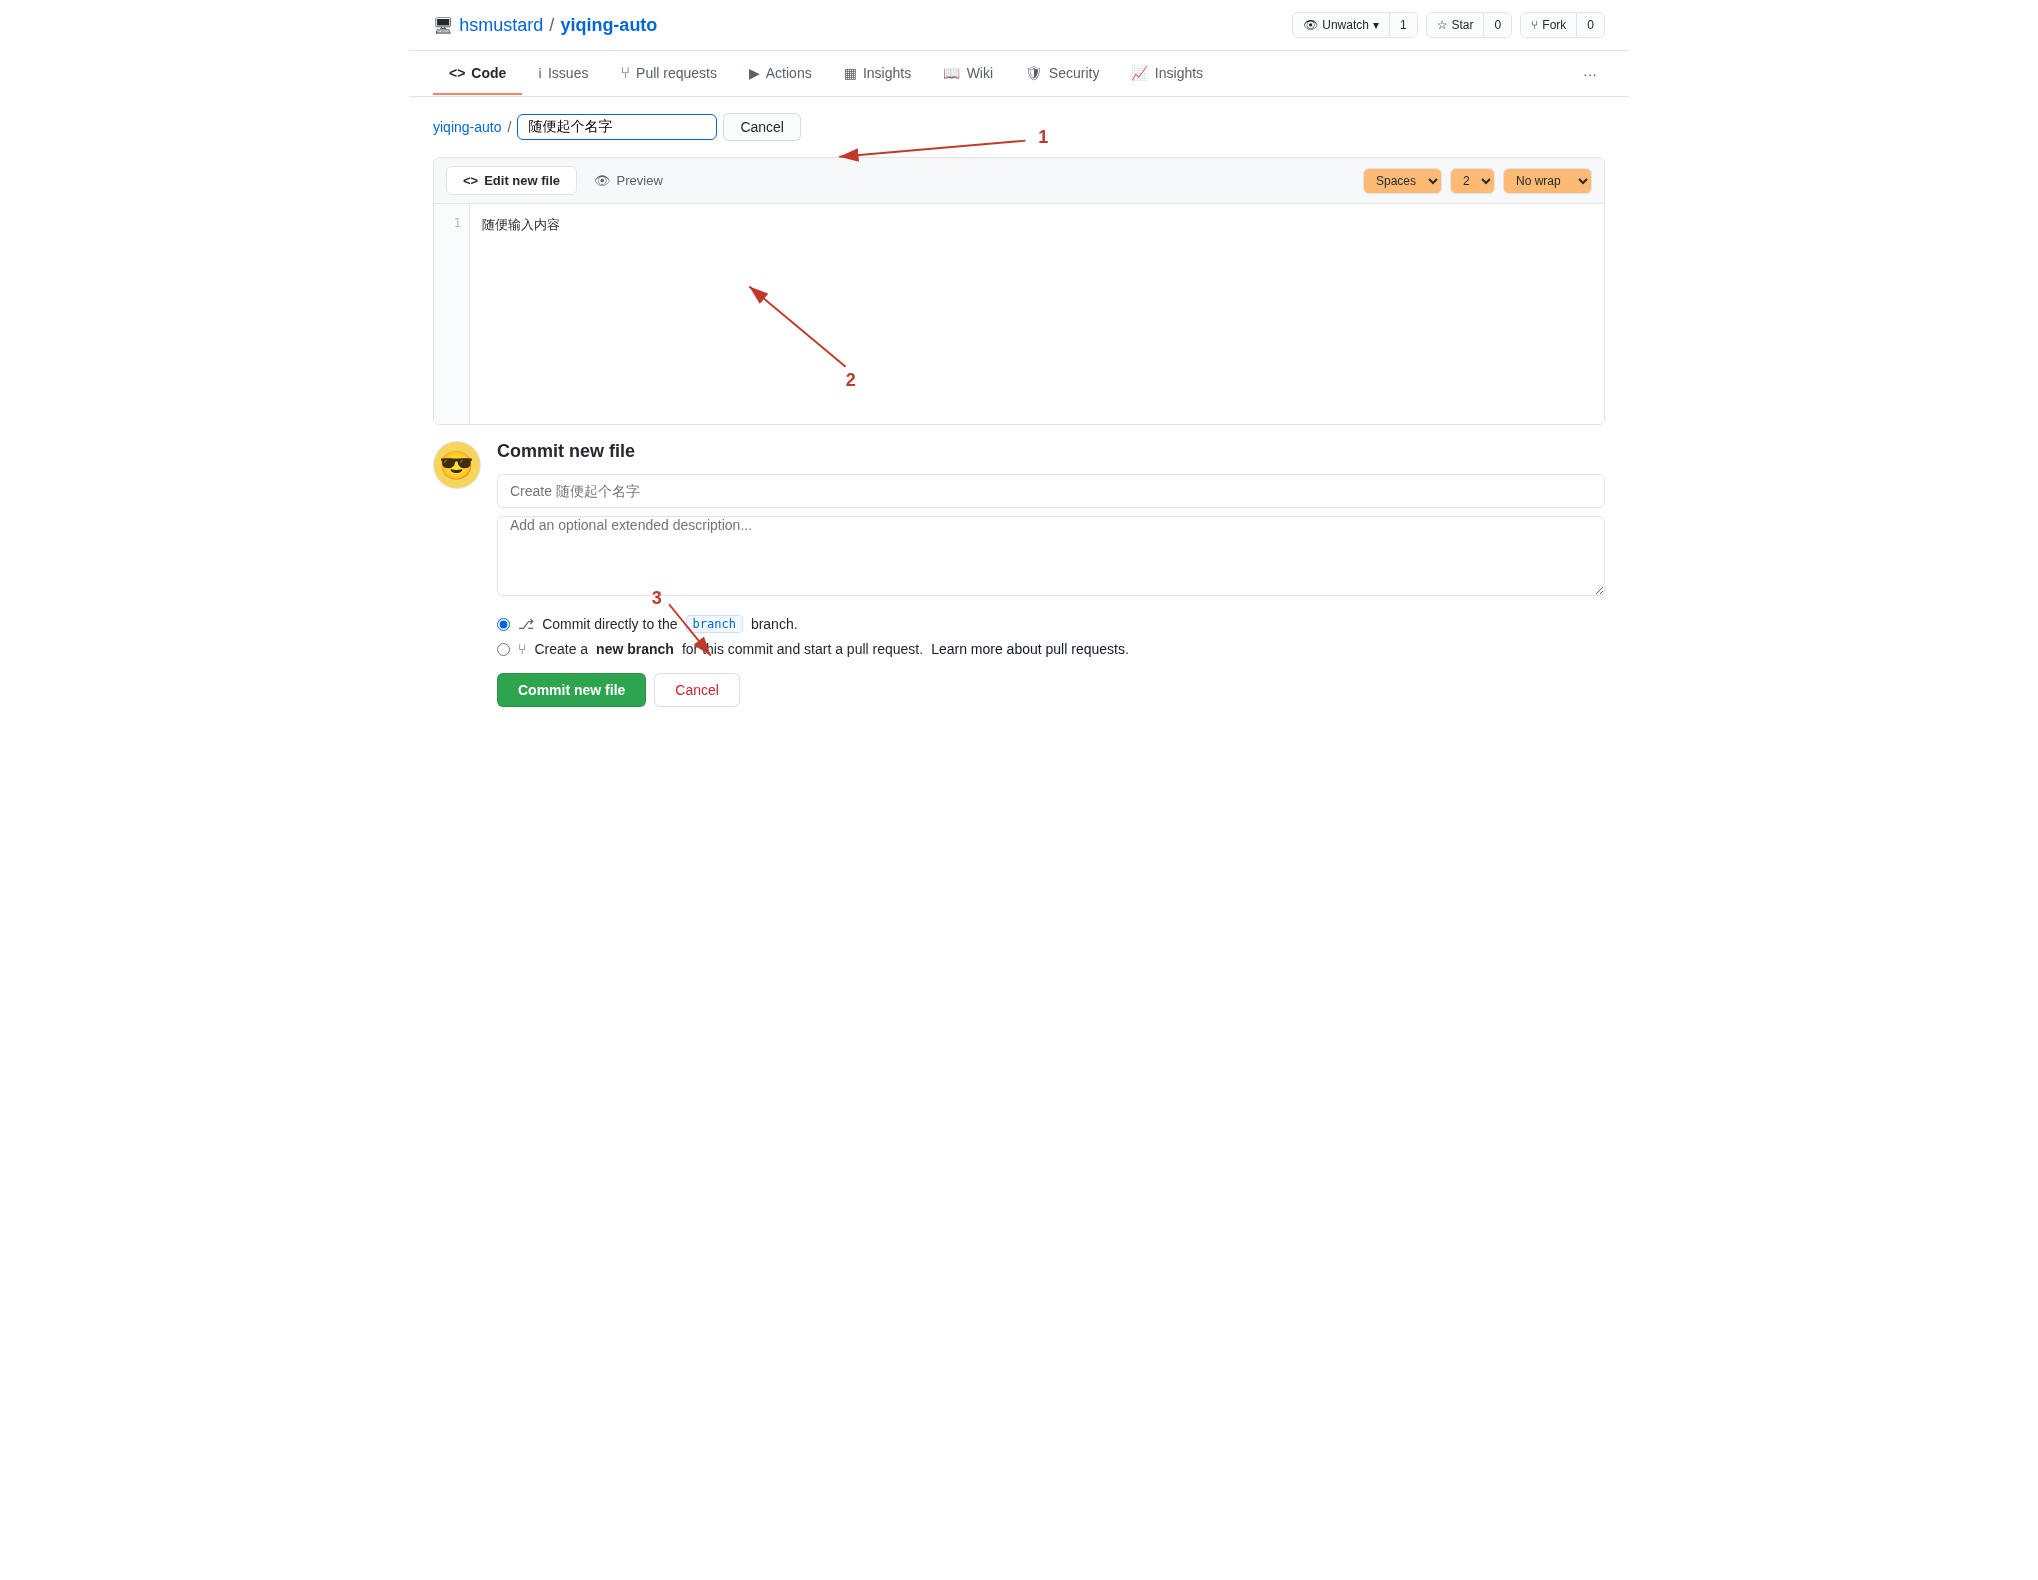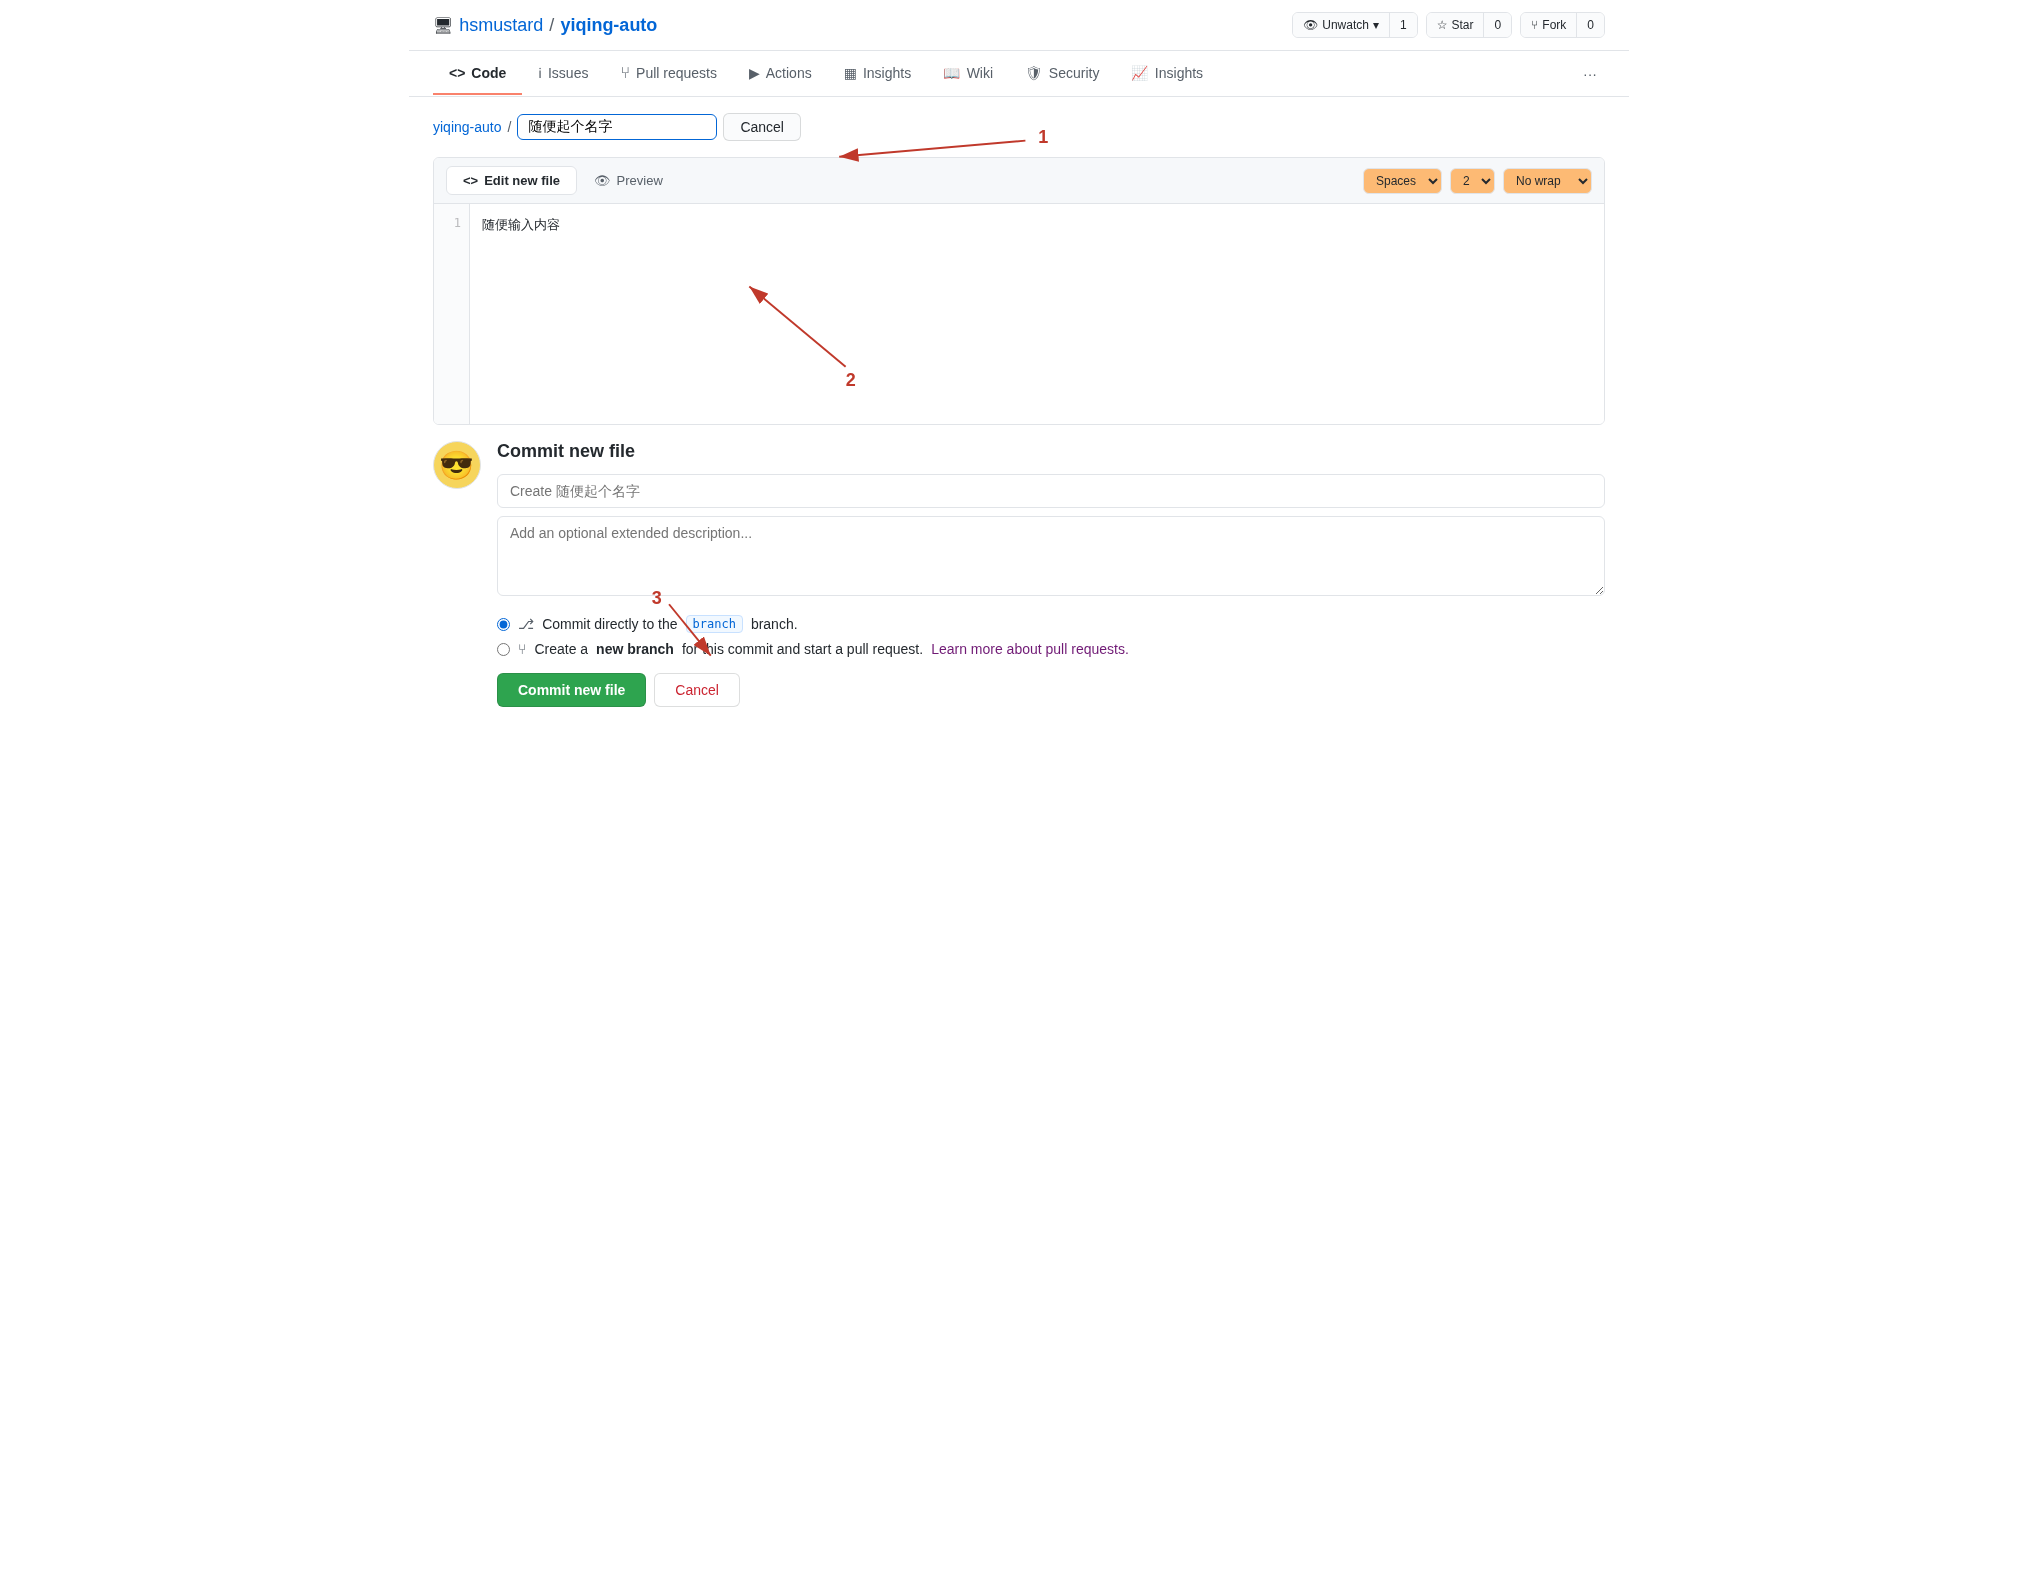--- a/index.html
+++ b/index.html
@@ -87,21 +87,21 @@
       font-size: 28px; flex-shrink: 0; border: 1px solid #e1e4e8;
     }
     .commit-form { flex: 1; }
     .commit-title { font-size: 18px; font-weight: 600; margin-bottom: 12px; }
     .commit-input {
       width: 100%; padding: 8px 12px; border: 1px solid #e1e4e8;
       border-radius: 6px; font-size: 14px; margin-bottom: 8px; outline: none;
       color: #6a737d;
     }
     .commit-textarea {
-      width: 100%; padding: 8px 12px; border: 1px solid #e1e4e8;
+      width: 100%; padding: 0 12px; border: 1px solid #e1e4e8;
       border-radius: 6px; font-size: 14px; resize: vertical; min-height: 80px;
       outline: none; color: #6a737d; font-family: inherit; margin-bottom: 16px;
     }
     .radio-group { margin-bottom: 16px; }
     .radio-row { display: flex; align-items: center; gap: 8px; margin-bottom: 8px; font-size: 14px; }
     .radio-row input[type=radio] { accent-color: #0366d6; }
     .branch-badge {
       background: #f1f8ff; color: #0366d6; border: 1px solid #c8e1ff;
       border-radius: 4px; padding: 1px 6px; font-family: monospace; font-size: 12px;
     }
@@ -291,21 +291,21 @@
             <span>Commit directly to the</span>
             <span class="branch-badge">branch</span>
             <span>branch.</span>
           </div>
           <div class="radio-row">
             <input type="radio" name="commit-radio" style="">
             <span style="color:#586069;">⑂</span>
             <span>Create a</span>
             <strong>new branch</strong>
             <span>for this commit and start a pull request.</span>
-            <a class="link-blue" style="text-decoration:none;color:#701a75;">Learn more about pull requests.</a>
+            <a class="link-blue" style="text-decoration:none;color:#0f172a;">Learn more about pull requests.</a>
           </div>
         </div>
         <div class="commit-actions">
           <button class="btn-commit">Commit new file</button>
           <button class="btn-cancel-commit">Cancel</button>
         </div>
       </div>
     </div>
 
   </div>

